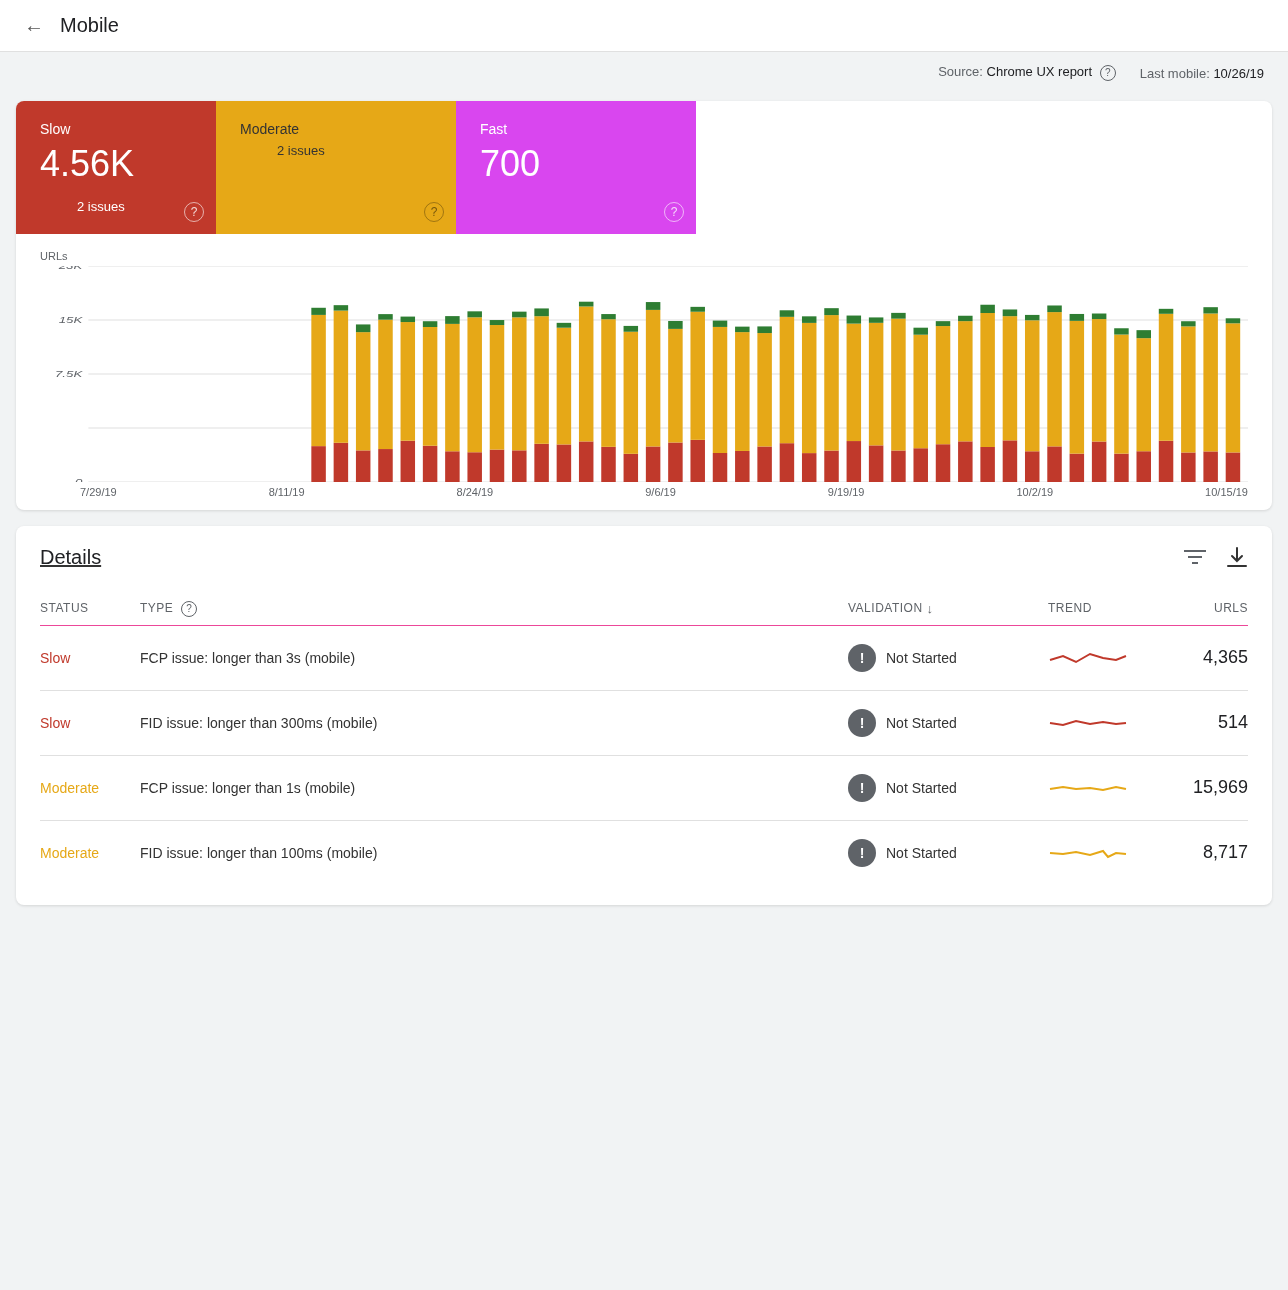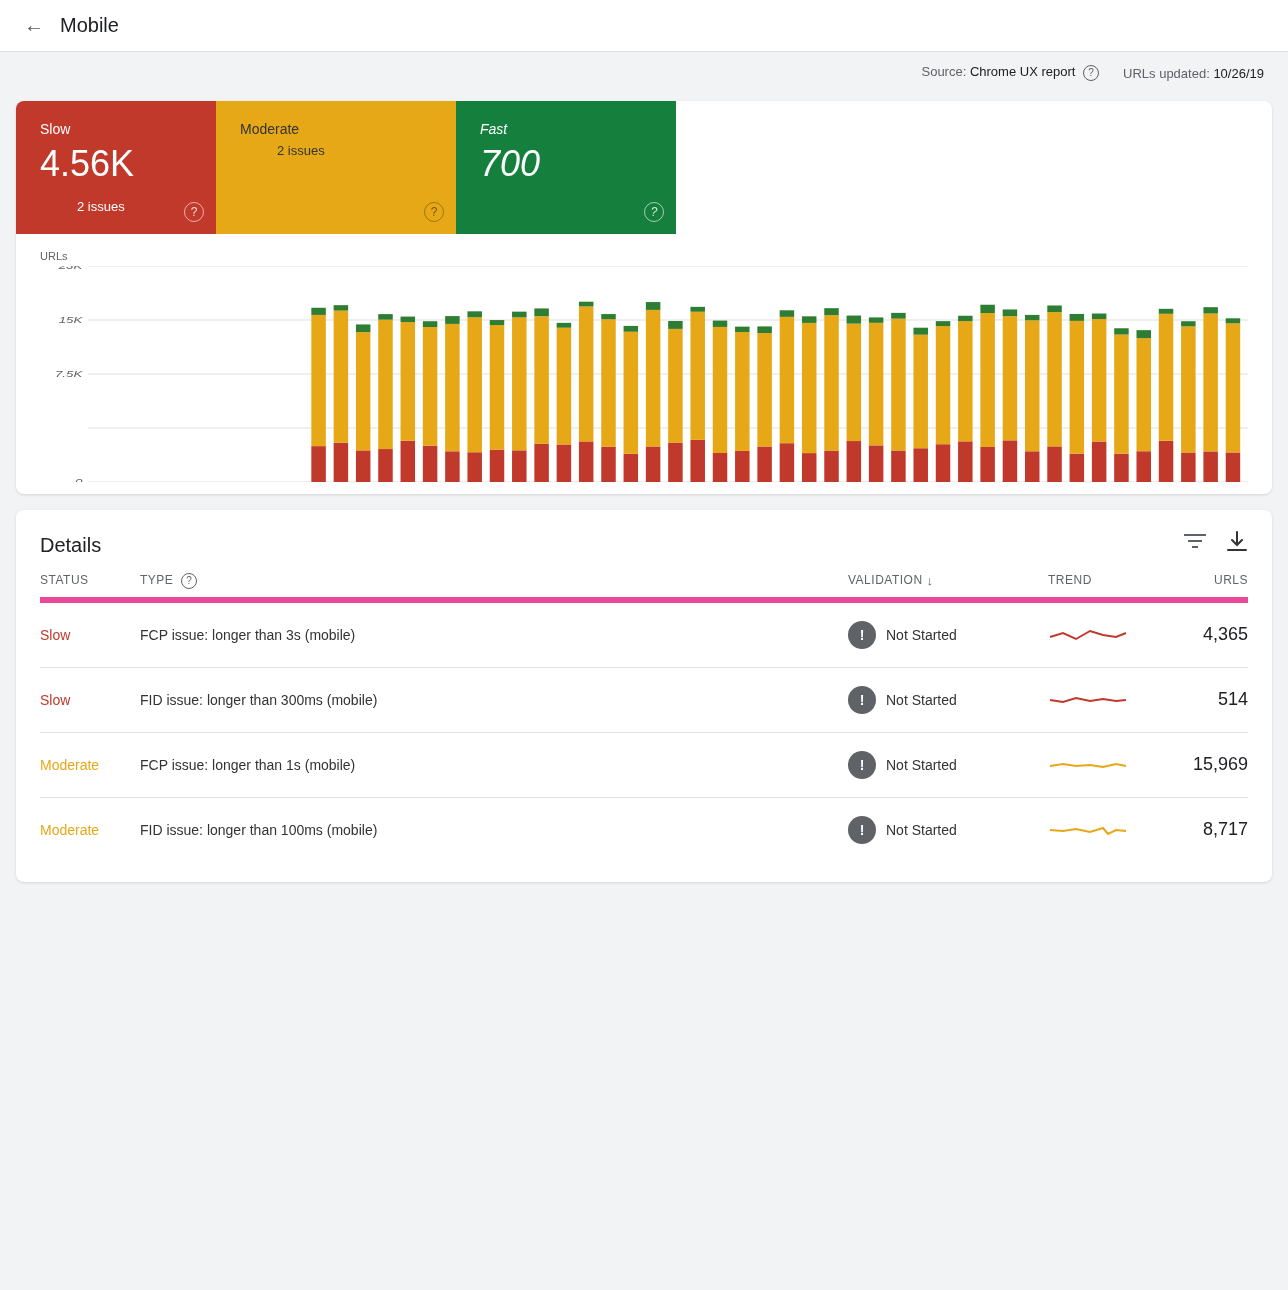--- a/index.html
+++ b/index.html
@@ -56,21 +56,21 @@
     .speed-tiles {
       display: flex;
     }
     .tile {
       padding: 20px 24px;
       flex: 0 0 auto;
       position: relative;
     }
     .tile.slow { background: #c0392b; color: #fff; width: 200px; }
     .tile.moderate { background: #e6a817; color: #333; width: 240px; }
-    .tile.fast { background: #15803d; color: #fff; width: 220px; font-style: italic; }
+    .tile.fast { background: #d946ef; color: #fff; width: 240px; }
     .tile-label { font-size: 14px; margin-bottom: 6px; }
     .tile-value { font-size: 36px; font-weight: 300; margin-bottom: 14px; }
     .tile-issues { font-size: 13px; margin-left: 37px; }
     .tile-help {
       position: absolute;
       bottom: 12px;
       right: 12px;
       width: 20px;
       height: 20px;
       border-radius: 50%;
@@ -113,23 +113,24 @@
     }
     .details-card {
       background: #fff;
       margin: 0 16px 16px 16px;
       border-radius: 8px;
       box-shadow: 0 1px 3px rgba(0,0,0,0.12);
       padding: 20px 24px;
     }
     .details-header {
       display: flex;
-      align-items: flex-end;
+      align-items: flex-start;
       justify-content: space-between;
-      margin-bottom: 8px;
+      margin-bottom: 20px;
+      text-decoration: underline;
     }
     .details-title {
       font-size: 20px;
       font-weight: 400;
       color: #202124;
     }
     .details-actions {
       display: flex;
       gap: 20px;
       align-items: center;
@@ -141,21 +142,21 @@
     }
     .table-header {
       display: grid;
       grid-template-columns: 100px 1fr 200px 120px 80px;
       padding: 8px 0;
       font-size: 12px;
       color: #5f6368;
       font-weight: 500;
       text-transform: uppercase;
       letter-spacing: 0.5px;
-      border-bottom: 6px solid #ec4899;
+      border-bottom: 1px solid #ec4899;
     }
     .table-row {
       display: grid;
       grid-template-columns: 100px 1fr 200px 120px 80px;
       padding: 18px 0;
       border-bottom: 1px solid #e0e0e0;
       align-items: center;
     }
     .table-row:last-child {
       border-bottom: none;
@@ -229,21 +230,21 @@
   <span class="page-title">Mobile</span>
 </div>
 
 <div class="source-bar">
   <span>
     <span>Source:</span>
     <span class="chrome-ux">Chrome UX report</span>
     <span class="info-circle">?</span>
   </span>
   <span>
-    <span>URLs updated:</span>
+    <span>Last mobile:</span>
     <span class="last-updated-val">10/26/19</span>
   </span>
 </div>
 
 <div class="main-card">
   <div class="speed-tiles">
     <div class="tile slow">
       <div class="tile-label">Slow</div>
       <div class="tile-value">4.56K</div>
       <div class="tile-issues">2 issues</div>
@@ -402,20 +403,29 @@
             <rect x="944.6153846153845" y="71.5971352305458" width="12" height="6.6815793083205" fill="#2e7d32"></rect>
             <rect x="963.076923076923" y="240.33580257277367" width="12" height="39.664197427226334" fill="#c0392b"></rect>
             <rect x="963.076923076923" y="61.56285661111687" width="12" height="178.7729459616568" fill="#e6a817"></rect>
             <rect x="963.076923076923" y="53.3904998027549" width="12" height="8.172356808361972" fill="#2e7d32"></rect>
             <rect x="981.5384615384614" y="241.68236134180165" width="12" height="38.317638658198355" fill="#c0392b"></rect>
             <rect x="981.5384615384614" y="74.28344097089186" width="12" height="167.3989203709098" fill="#e6a817"></rect>
             <rect x="981.5384615384614" y="67.79277421848404" width="12" height="6.490666752407813" fill="#2e7d32"></rect>
           </g>
       </svg>
     </div>
+    <div class="x-axis-labels">
+      <span>7/29/19</span>
+      <span>8/11/19</span>
+      <span>8/24/19</span>
+      <span>9/6/19</span>
+      <span>9/19/19</span>
+      <span>10/2/19</span>
+      <span>10/15/19</span>
+    </div>
   </div>
 </div>
 
 <div class="details-card">
   <div class="details-header">
     <span class="details-title">Details</span>
     <div class="details-actions">
       <span class="icon-btn">
         <svg width="22" height="18" viewBox="0 0 22 18" fill="none">
           <line x1="0" y1="3" x2="22" y2="3" stroke="#5f6368" stroke-width="2"></line>

